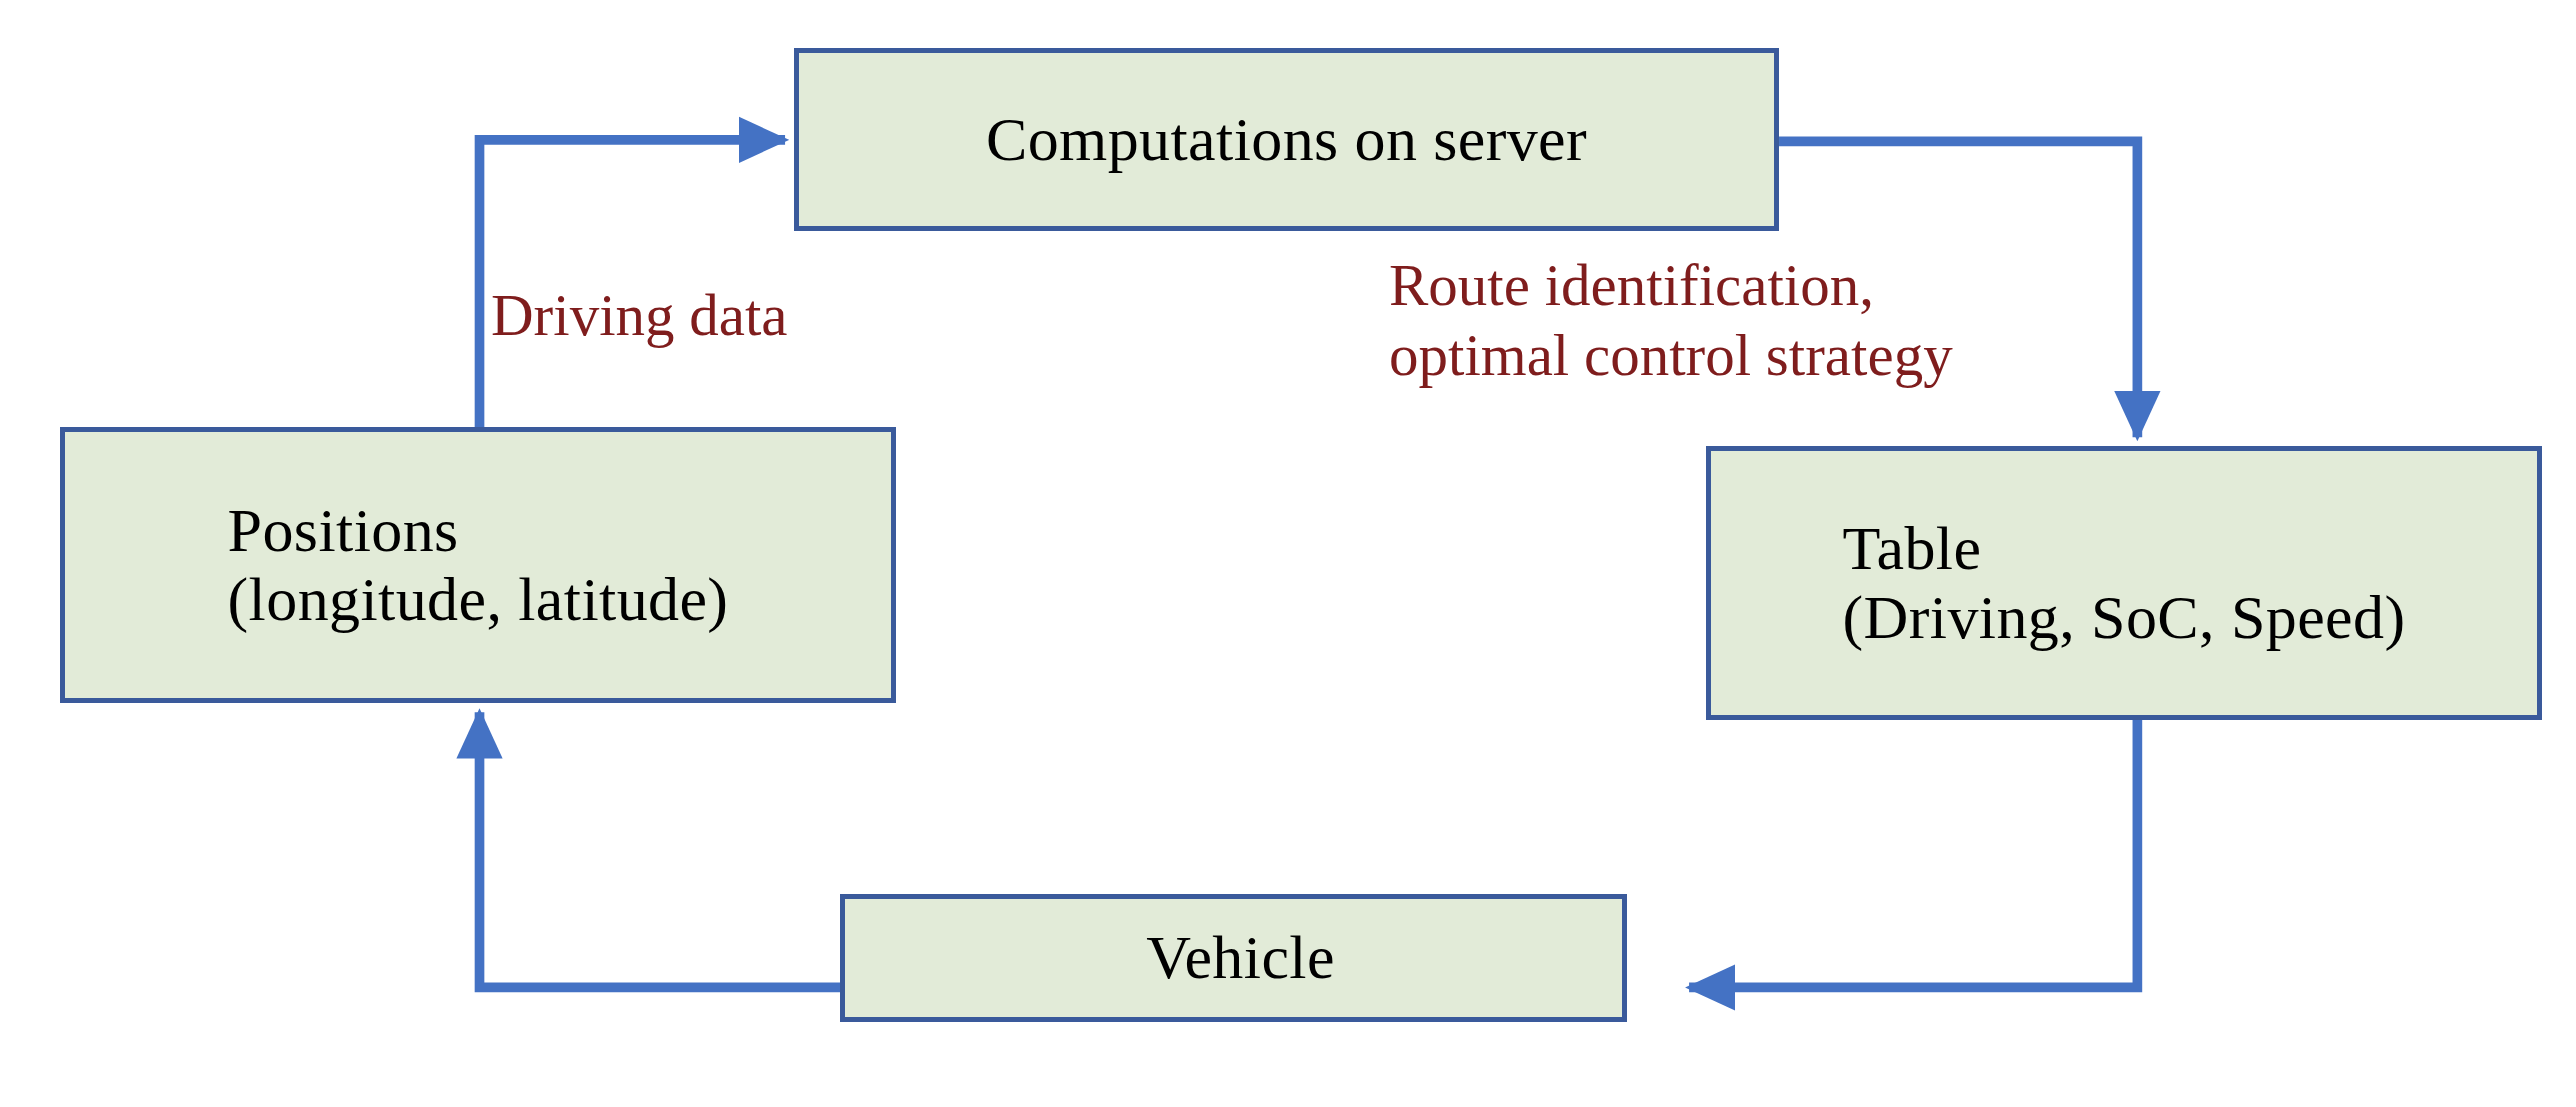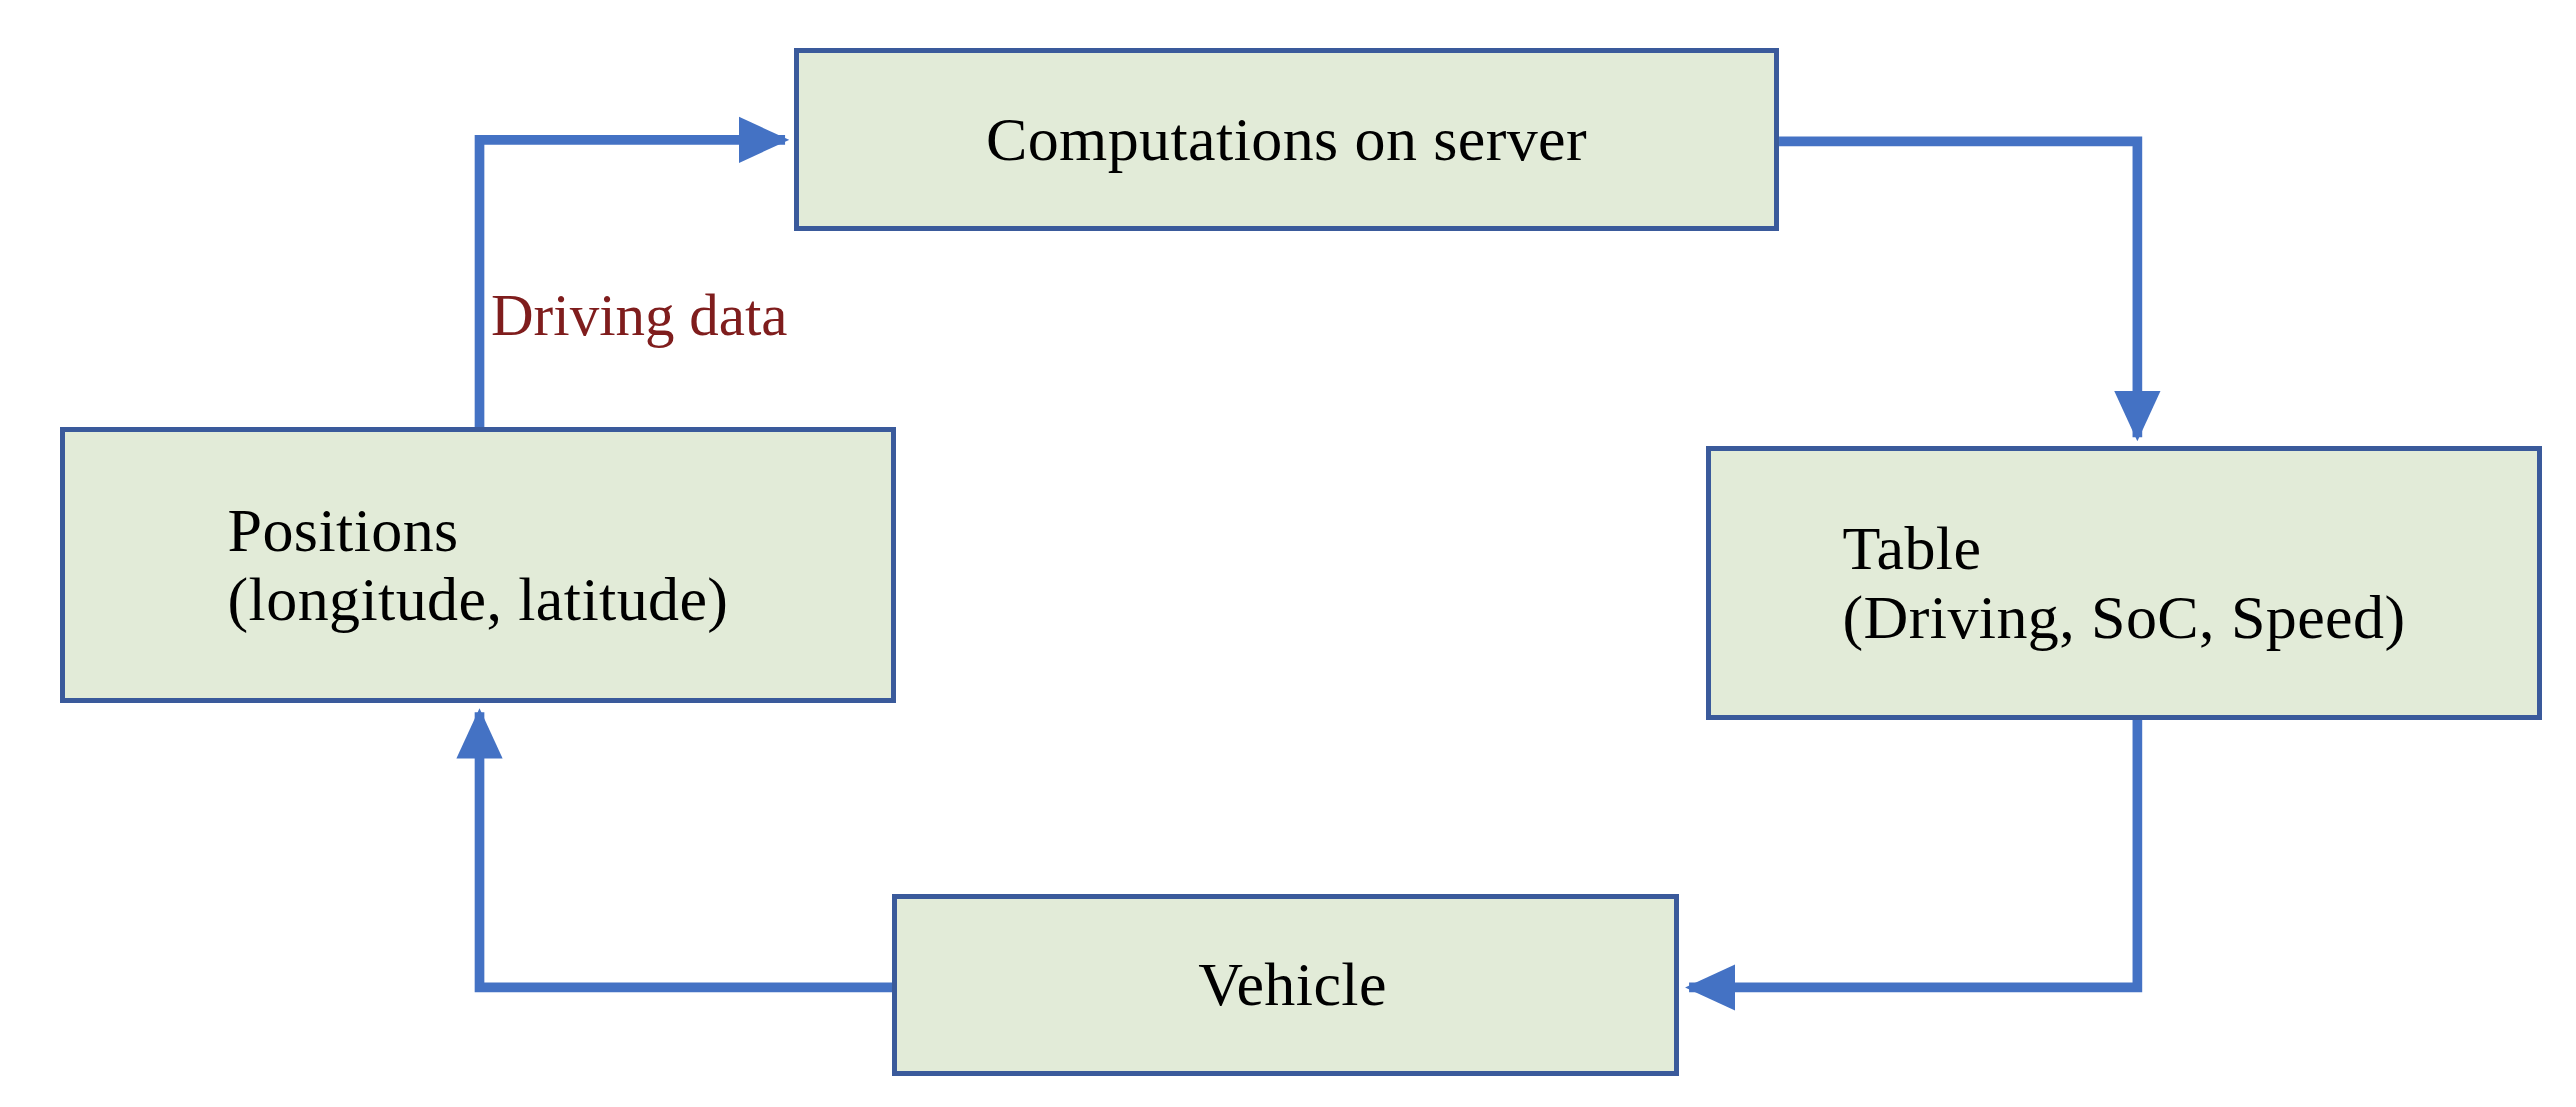--- a/index.html
+++ b/index.html
@@ -53,24 +53,24 @@
     width: 836px;
     height: 276px;
   }
   #node-table {
     left: 1706px;
     top: 446px;
     width: 836px;
     height: 274px;
   }
   #node-vehicle {
-    left: 892px;
+    left: 840px;
     top: 894px;
     width: 787px;
-    height: 182px;
+    height: 128px;
     padding-left: 14px;
   }
   .edge-label {
     position: absolute;
     color: #7f1d1d;
     font-size: 59px;
     line-height: 1.18;
     white-space: pre-line;
     z-index: 4;
   }
@@ -121,16 +121,18 @@
     <span class="node-label">Table
 (Driving, SoC, Speed)</span>
   </div>
 
   <div class="node" id="node-vehicle">
     <span class="node-label">Vehicle</span>
   </div>
 
   <div class="edge-label" id="edge-label-driving-data">Driving data</div>
 
+  <div class="edge-label" id="edge-label-route">Route identification,
+optimal control strategy</div>
 
 
 </div>
 
 
 </body></html>

